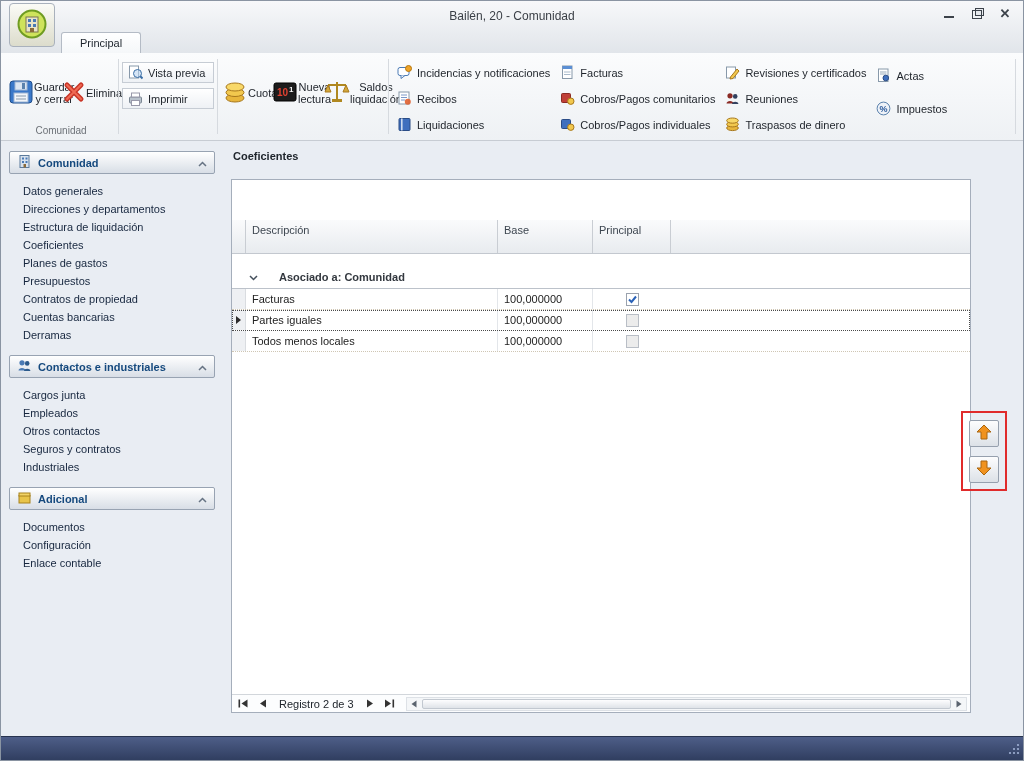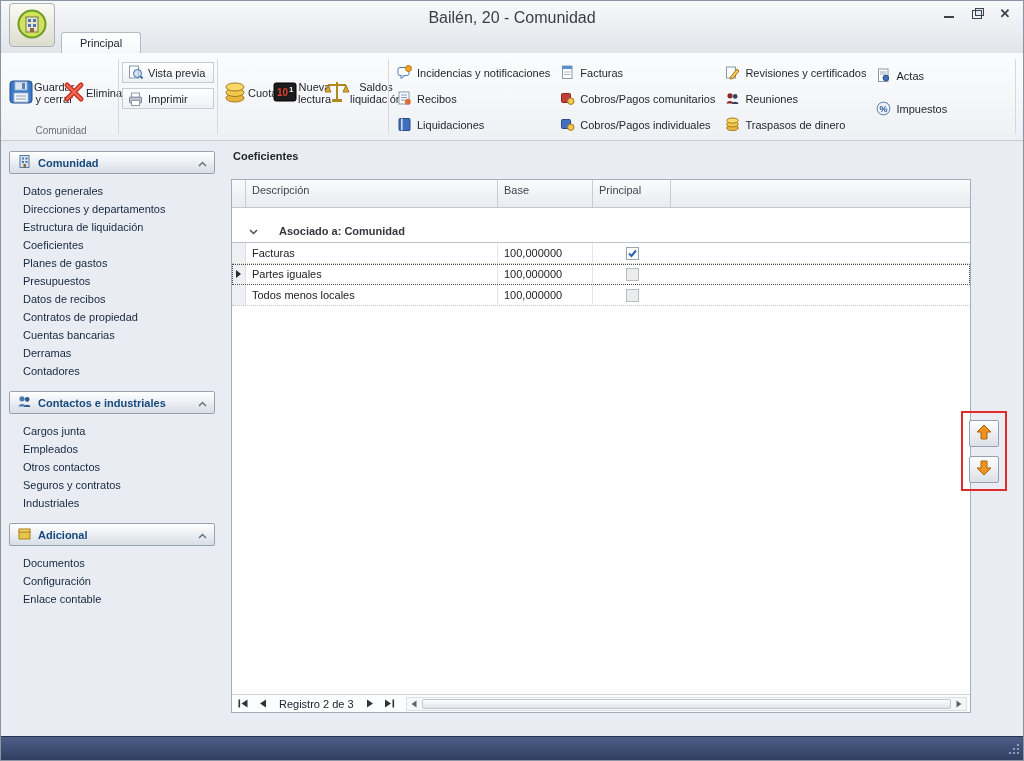--- a/index.html
+++ b/index.html
@@ -5,21 +5,21 @@
   * { box-sizing: border-box; margin: 0; padding: 0; }
   html,body { width:1024px; height:761px; font-family:"Liberation Sans",sans-serif; }
   .window { position:relative; width:1024px; height:761px; border:1px solid #8a94a2;
             background:#e9edf3; overflow:hidden; font-size:11px; color:#222; }
 
   
   .top-chrome { position:absolute; top:0; left:0; right:0; height:52px;
                 background:linear-gradient(#f7f8fa,#e1e5ea); }
   .titlebar { position:relative; height:30px; }
   .window-title { position:absolute; left:0; right:0; top:8px; text-align:center;
-                  font-size:16px; color:#3a3f46; }
+                  font-size:12px; color:#3a3f46; }
   .win-controls { position:absolute; right:12px; top:7px; display:flex; gap:16px; align-items:center; }
   .win-glyph { width:12px; height:12px; position:relative; cursor:pointer; }
   .glyph-min::after { content:""; position:absolute; left:1px; right:1px; bottom:2px; height:2px; background:#3c424a; }
   .glyph-restore::after { content:""; position:absolute; left:1px; top:2px; width:8px; height:7px; border:1.5px solid #3c424a; }
   .glyph-restore::before { content:""; position:absolute; left:4px; top:0; width:7px; height:6px; border:1.5px solid #3c424a; background:#e6e9ed; }
   .glyph-close { font-size:13px; font-weight:bold; color:#3c424a; line-height:12px; text-align:center; }
 
   .app-icon-btn { position:absolute; left:8px; top:2px; width:46px; height:44px;
                   border:1px solid #a9b1bc; border-radius:4px;
                   background:linear-gradient(#fbfbf6,#dcdccc); display:grid; place-items:center; cursor:pointer; }
@@ -59,22 +59,22 @@
   .sb-header .lbl { flex:1; font-weight:bold; color:#15497e; }
   .sb-items { margin-bottom:11px; }
   .sb-item { height:18px; line-height:18px; padding-left:14px; color:#16263e; cursor:pointer; }
 
   
   .main { position:absolute; left:222px; top:142px; right:8px; bottom:24px; }
   .main-title { position:absolute; left:10px; top:7px; font-weight:bold; color:#20262d; }
 
   .grid-panel { position:absolute; left:8px; top:36px; width:740px; height:534px;
                 background:#fff; border:1px solid #a5aebb; }
-  .grid-header { display:flex; height:28px; background:linear-gradient(#fafbfc,#e8ebef);
-                 border-bottom:1px solid #c3c8cf; }
+  .grid-header { display:flex; height:34px; background:linear-gradient(#fafbfc,#e8ebef);
+                 border-bottom:1px solid #c3c8cf;margin-top:40px; }
   .gh-ind { width:14px; border-right:1px solid #c9cdd3; flex:none; }
   .gh-cell { line-height:21px; padding:0 6px; color:#3d4650; border-right:1px solid #c9cdd3; flex:none; cursor:pointer; }
   .gh-desc { width:252px; } .gh-base { width:95px; } .gh-prin { width:78px; }
   .gh-fill { flex:1; border-right:none; cursor:default; }
 
   .group-row { margin-top:11px; height:24px; display:flex; align-items:center; gap:21px;
                padding-left:17px; border-bottom:1px solid #bcc2ca; font-weight:bold; color:#33383f; cursor:pointer; }
 
   .grid-row { display:flex; height:21px; border-bottom:1px dotted #cfc6b4; position:relative; cursor:pointer; }
   .gr-ind { width:14px; flex:none; background:#eef0f3; border-right:1px solid #d9dce0;
@@ -385,25 +385,23 @@
           </svg>
       </span>
     </div>
     <div class="sb-items">
       <div class="sb-item">Datos generales</div>
       <div class="sb-item">Direcciones y departamentos</div>
       <div class="sb-item">Estructura de liquidación</div>
       <div class="sb-item">Coeficientes</div>
       <div class="sb-item">Planes de gastos</div>
       <div class="sb-item">Presupuestos</div>
-      <div class="sb-item">Datos de recibos</div>
       <div class="sb-item">Contratos de propiedad</div>
       <div class="sb-item">Cuentas bancarias</div>
       <div class="sb-item">Derramas</div>
-      <div class="sb-item">Contadores</div>
     </div>
 
     <div class="sb-header">
       <span>
         <svg width="15" height="15" viewBox="0 0 15 15">
           <circle cx="5" cy="4.8" r="2.6" fill="#4a7ab5"></circle>
           <path d="M1.5 12.5 C1.5 9 8.5 9 8.5 12.5 Z" fill="#4a7ab5"></path>
           <circle cx="10.2" cy="5.4" r="2.3" fill="#2c5a8c"></circle>
           <path d="M7 13 C7 10 13.4 10 13.4 13 Z" fill="#2c5a8c"></path>
         </svg>

